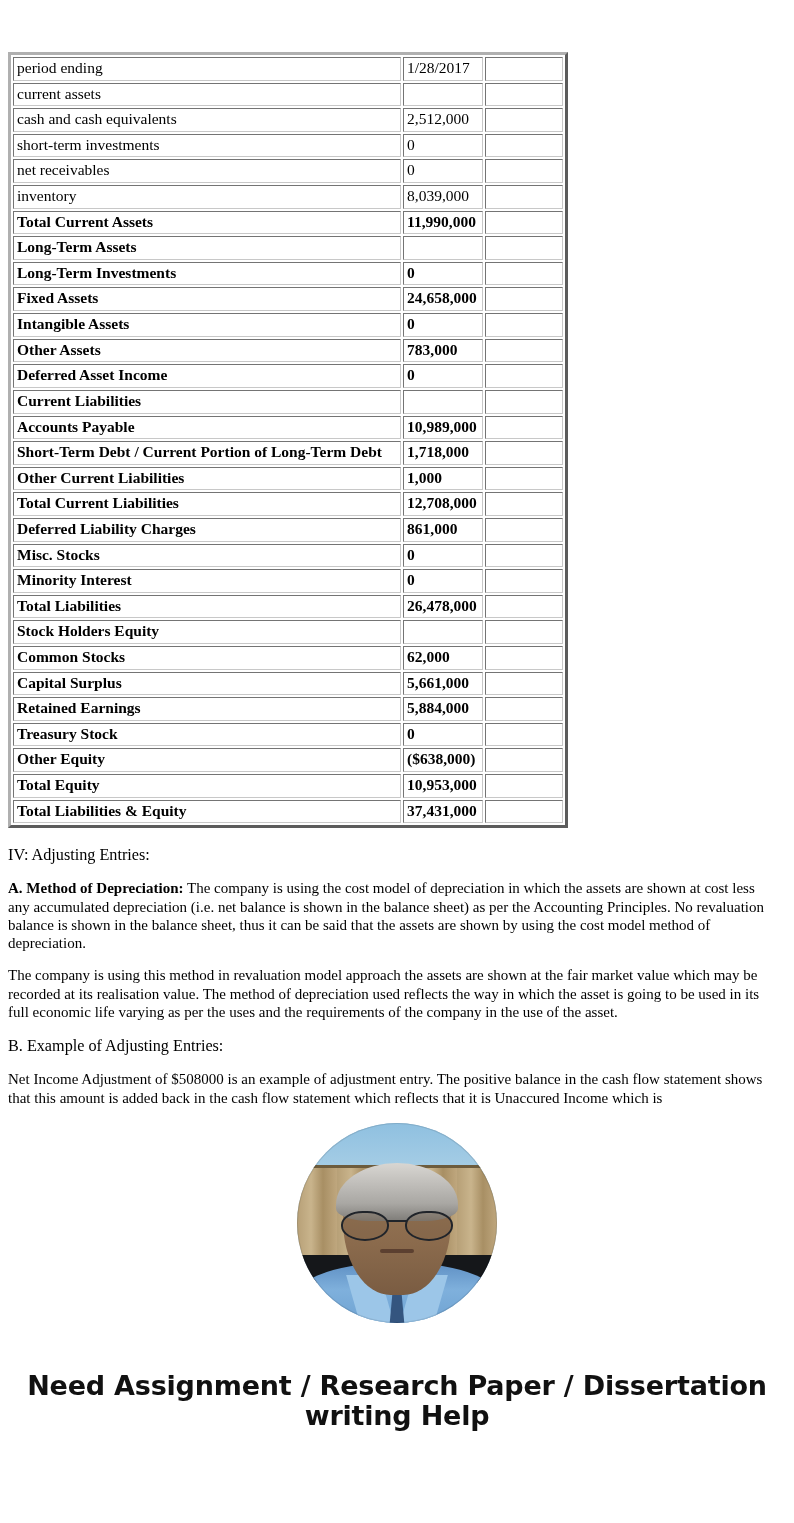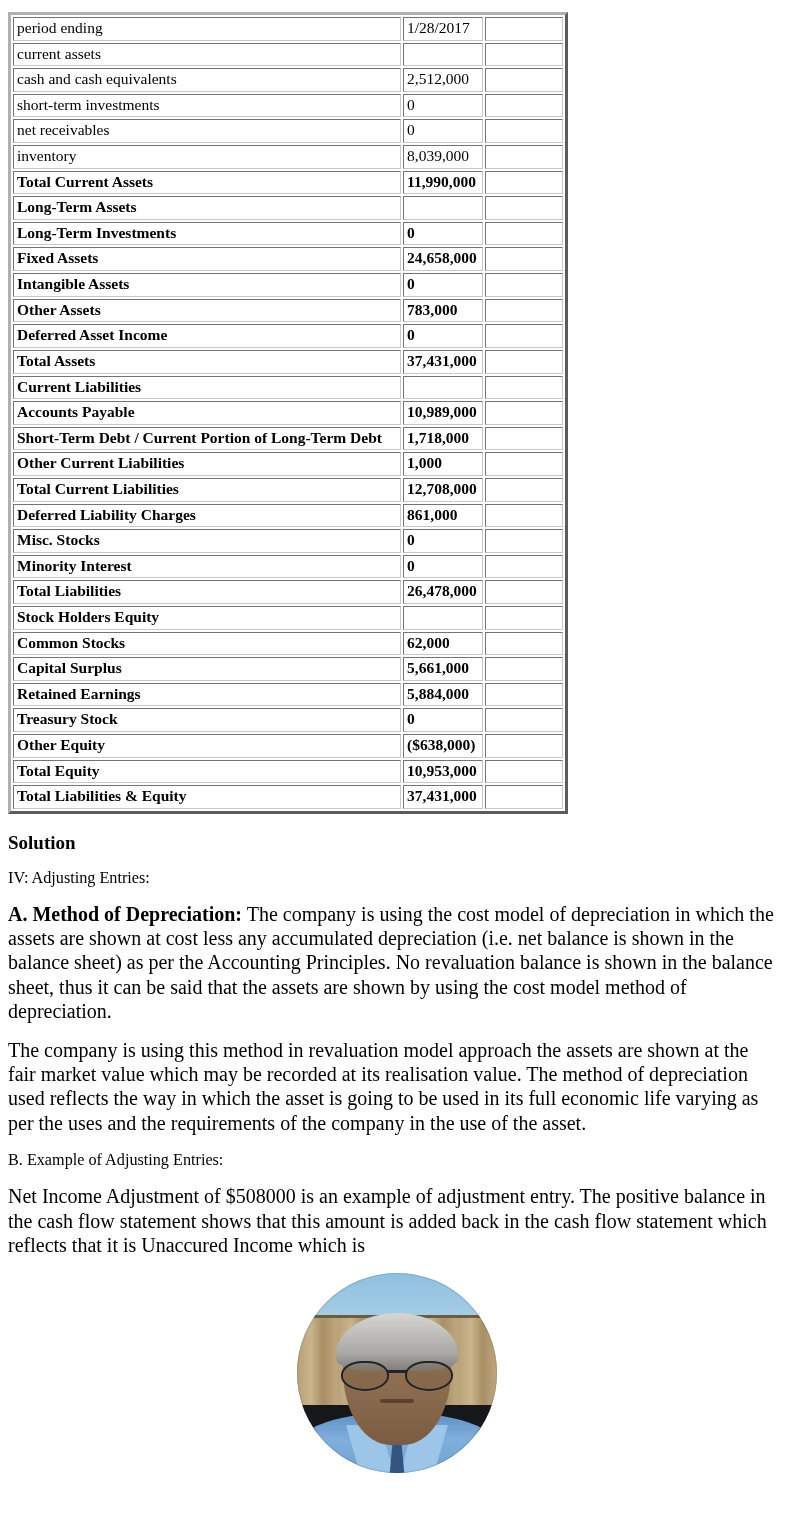--- a/index.html
+++ b/index.html
@@ -13,20 +13,21 @@
     min-height: 1523px;
     font-family: "Liberation Serif", "DejaVu Serif", serif;
     color: #000000;
     position: relative;
     overflow: hidden;
   }
 
   
   .sheet-wrap {
     padding: 12px 8px 0 8px;
+    margin-top: 40px;
   }
   table.balance-sheet {
     border-collapse: separate;
     border-spacing: 2px;
     border: 3px outset #b0b0b0;
     background: #ffffff;
     width: 548px;
     table-layout: fixed;
     font-size: 15.5px;
   }
@@ -50,21 +51,21 @@
     padding: 0 8px;
     margin-top: 18px;
   }
   h3.section-title {
     font-size: 19px;
     font-weight: bold;
     margin: 14px 0 14px 0;
     line-height: 1.2;
   }
   p.para {
-    font-size: 20px;
+    font-size: 15px;
     line-height: 1.22;
     margin: 0 10px 14px 0;
     text-align: left;
     font-family: Liberation Serif, serif;
   }
   p.para.tight { margin-bottom: 16px; }
   .lead { font-weight: bold; }
   p.subhead {
     font-size: 16.2px;
     font-weight: normal;
@@ -245,25 +246,20 @@
           <td class="col-label">Other Assets</td>
           <td class="col-v1">783,000</td>
           <td class="col-v2"></td>
         </tr>
         <tr class="strong">
           <td class="col-label">Deferred Asset Income</td>
           <td class="col-v1">0</td>
           <td class="col-v2"></td>
         </tr>
         <tr class="strong">
-          <td class="col-label">Total Assets</td>
-          <td class="col-v1">37,431,000</td>
-          <td class="col-v2"></td>
-        </tr>
-        <tr class="strong">
           <td class="col-label">Current Liabilities</td>
           <td class="col-v1"></td>
           <td class="col-v2"></td>
         </tr>
         <tr class="strong">
           <td class="col-label">Accounts Payable</td>
           <td class="col-v1">10,989,000</td>
           <td class="col-v2"></td>
         </tr>
         <tr class="strong">
@@ -340,21 +336,20 @@
           <td class="col-label">Total Liabilities &amp; Equity</td>
           <td class="col-v1 bold-val">37,431,000</td>
           <td class="col-v2"></td>
         </tr>
       </tbody>
   </table>
 </div>
 
 <div class="content">
 
-  <h3 class="section-title">Solution</h3>
 
   <p class="subhead">IV: Adjusting Entries:</p>
 
   <p class="para"><span class="lead">A. Method of Depreciation:</span><span> The company is using the cost model of depreciation in which the assets are shown at cost less any accumulated depreciation (i.e. net balance is shown in the balance sheet) as per the Accounting Principles. No revaluation balance is shown in the balance sheet, thus it can be said that the assets are shown by using the cost model method of depreciation.</span></p>
 
   <p class="para tight">The company is using this method in revaluation model approach the assets are shown at the fair market value which may be recorded at its realisation value. The method of depreciation used reflects the way in which the asset is going to be used in its full economic life varying as per the uses and the requirements of the company in the use of the asset.</p>
 
   <p class="subhead">B. Example of Adjusting Entries:</p>
 
   <p class="para">Net Income Adjustment of $508000 is an example of adjustment entry. The positive balance in the cash flow statement shows that this amount is added back in the cash flow statement which reflects that it is Unaccured Income which is</p>

